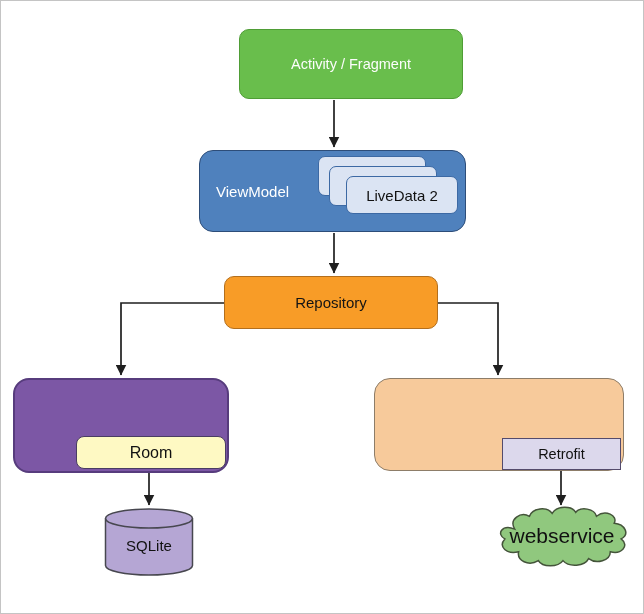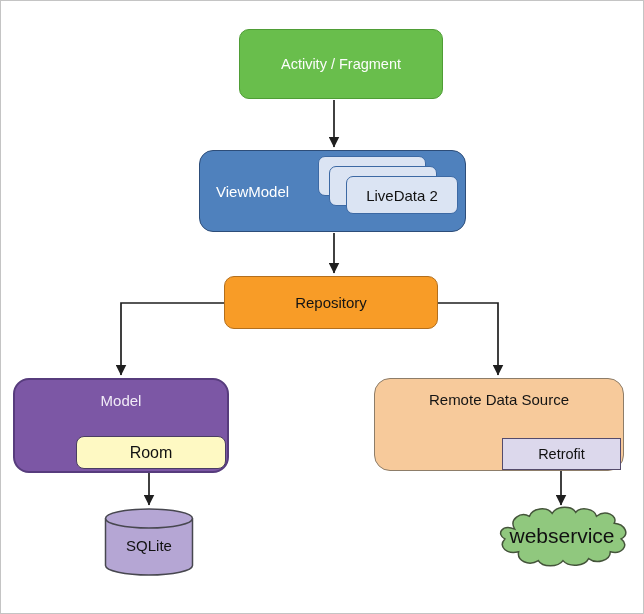--- a/index.html
+++ b/index.html
@@ -9,21 +9,21 @@
     box-sizing: border-box;
     border: 1px solid #c4c4c4;
     background: #ffffff;
     font-family: "Liberation Sans", sans-serif;
     overflow: hidden;
   }
   .node { position: absolute; box-sizing: border-box; }
   .center { display: flex; align-items: center; justify-content: center; }
 
   .activity {
-    left: 238px; top: 28px; width: 204px; height: 70px;
+    left: 238px; top: 28px; width: 224px; height: 70px;
     background: #69be4c; border: 1.5px solid #4f9d36; border-radius: 10px;
     color: #fcfdfc; font-size: 14.5px;
   }
   .viewmodel {
     left: 198px; top: 149px; width: 267px; height: 82px;
     background: #4f81bd; border: 1.5px solid #2d4d79; border-radius: 14px;
     color: #ffffff; font-size: 15px;
   }
   .vm-label { position: absolute; left: 16px; top: 50%; transform: translateY(-50%); }
   .card {
@@ -106,28 +106,26 @@
     <div class="card card-front center">
       <span>LiveData 2</span>
     </div>
   </div>
 
   <div class="node repository center">
     <span>Repository</span>
   </div>
 
   <div class="node model">
-    <span class="node-top-label">Model</span>
     <div class="room center">
       <span>Room</span>
     </div>
   </div>
 
   <div class="node remote">
-    <span class="node-top-label">Remote Data Source</span>
     <div class="retrofit center">
       <span>Retrofit</span>
     </div>
   </div>
 
   <svg class="shape-svg" style="left:103px; top:506px;" width="90" height="70" viewBox="0 0 90 70">
     <path d="M1.5,11.5 A43.5,9.5 0 0 1 88.5,11.5 L88.5,58.5 A43.5,9.5 0 0 1 1.5,58.5 Z" stroke-width="1.5" stroke="#47474f" fill="#b5a6d4"></path>
     <path d="M1.5,11.5 A43.5,9.5 0 0 0 88.5,11.5" fill="none" stroke-width="1.5" stroke="#47474f"></path>
   </svg>
   <div class="sqlite-label">SQLite</div>

